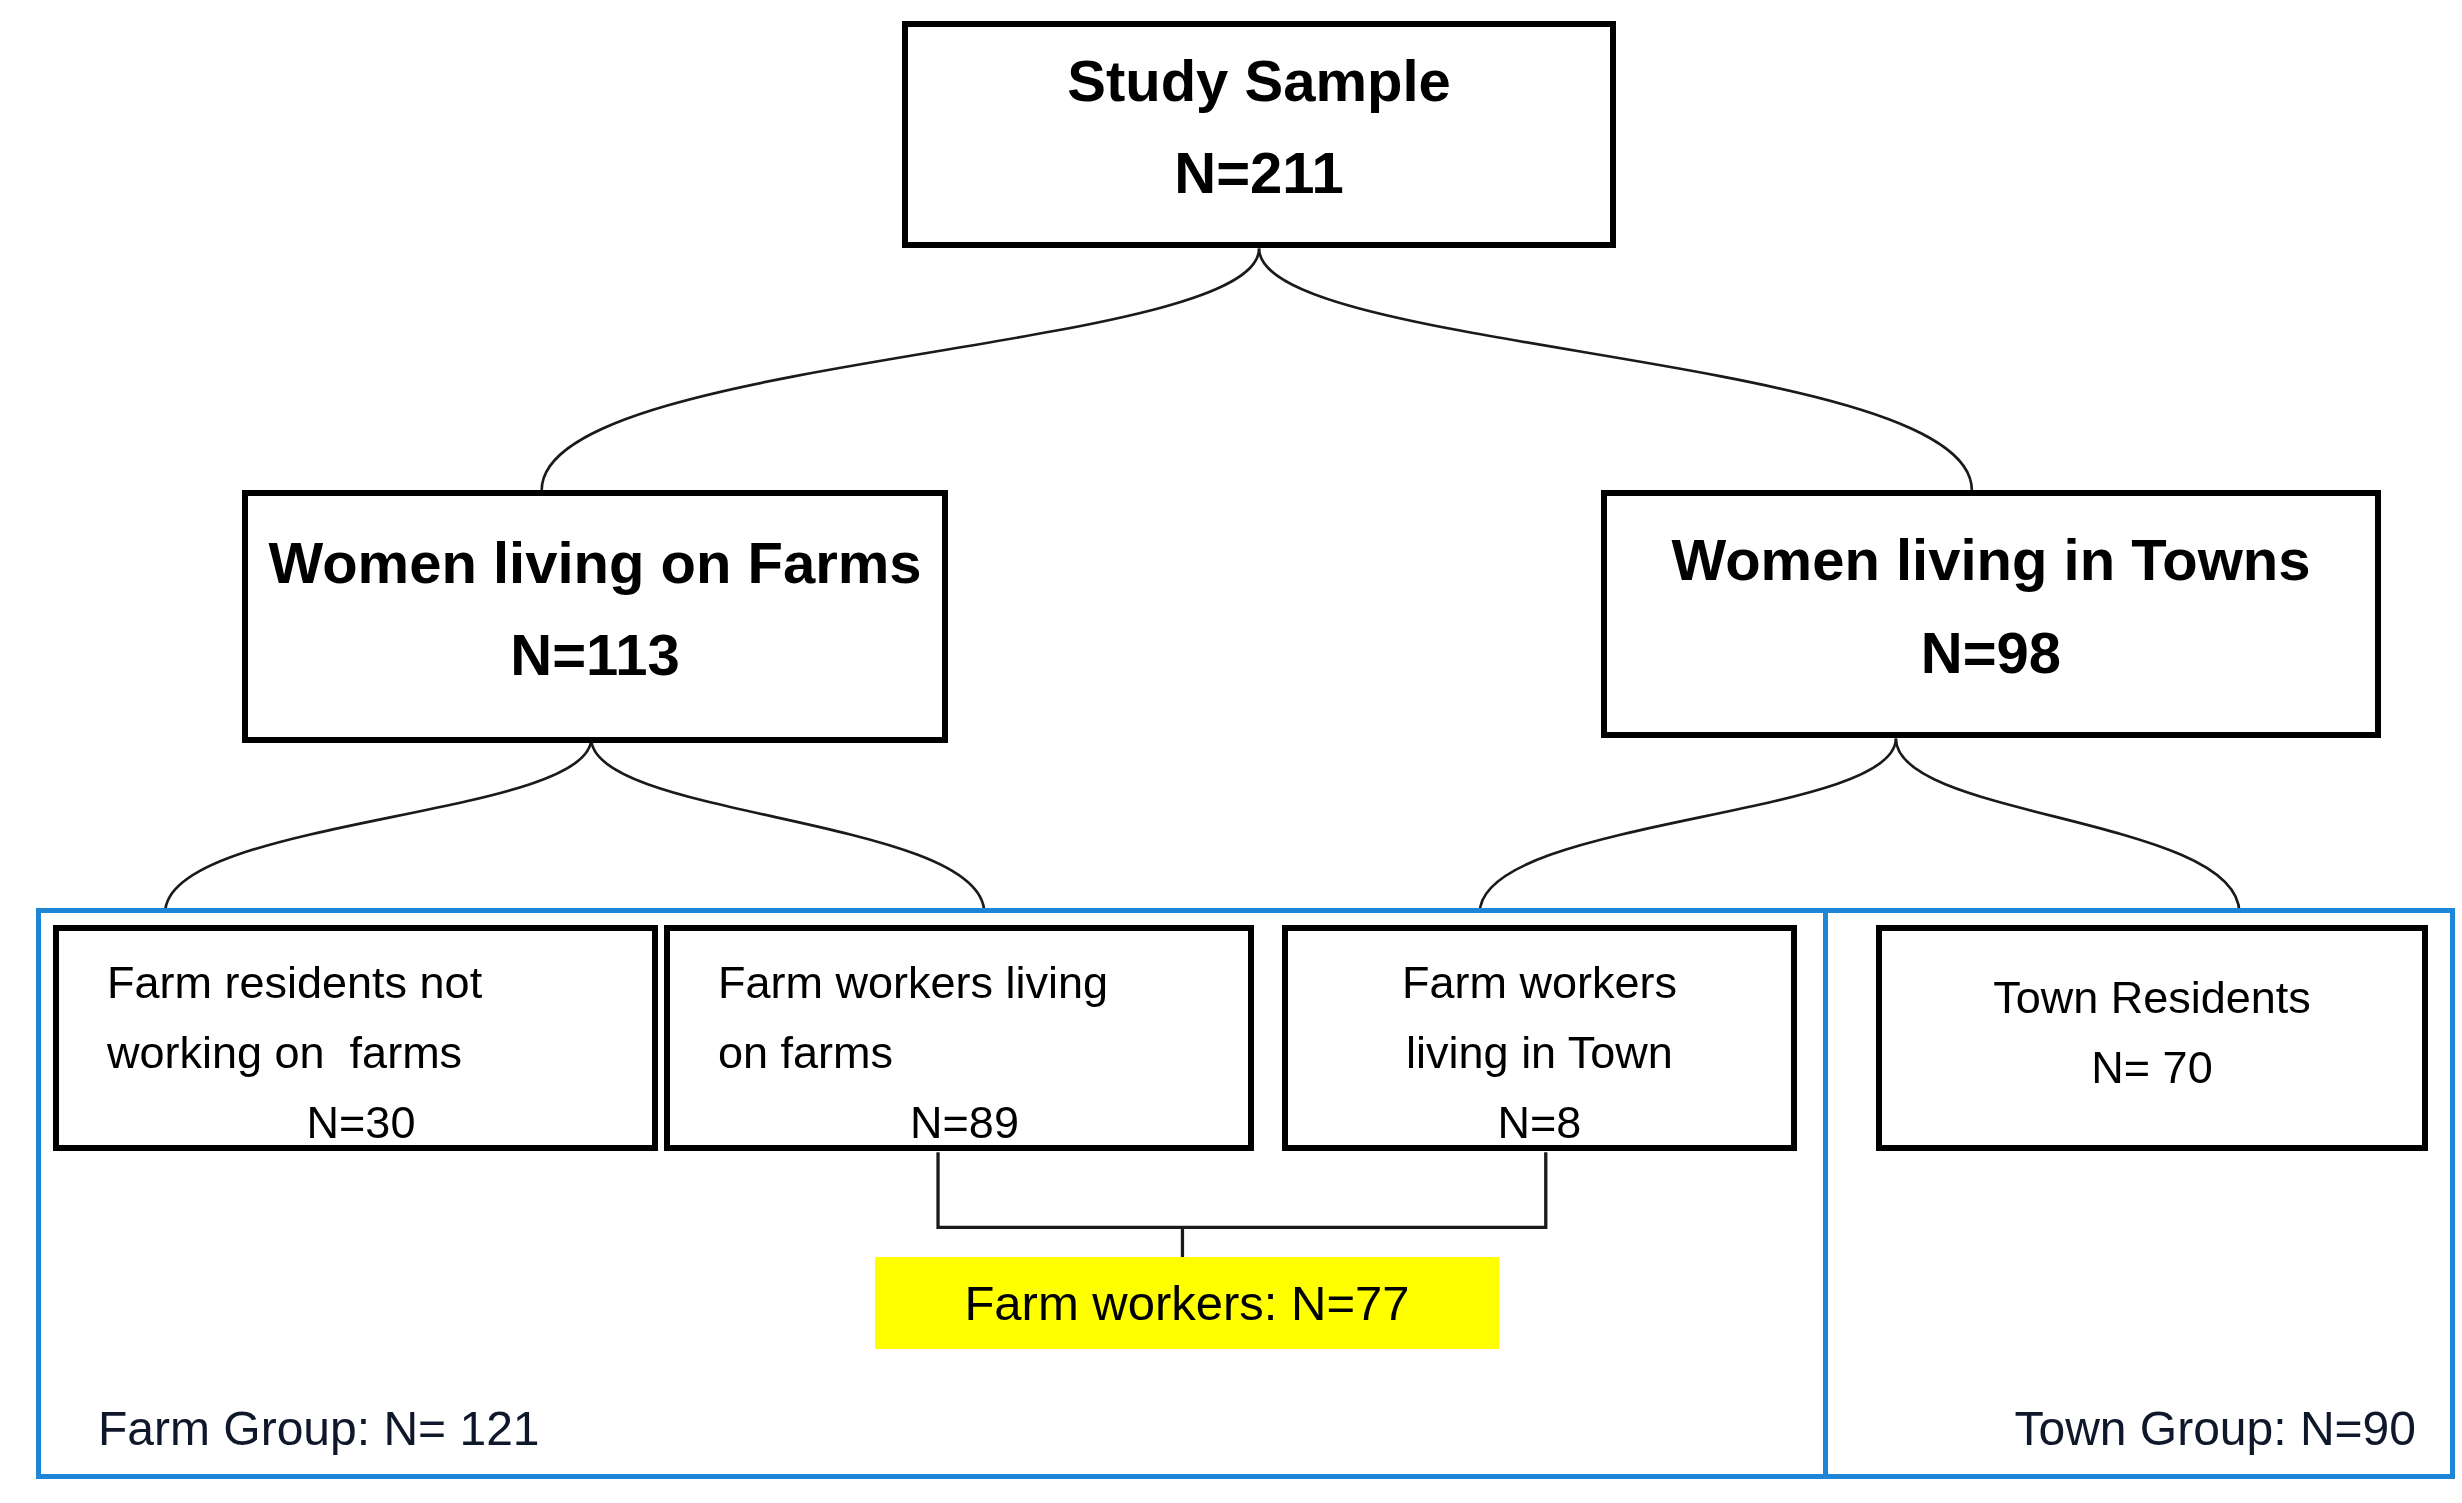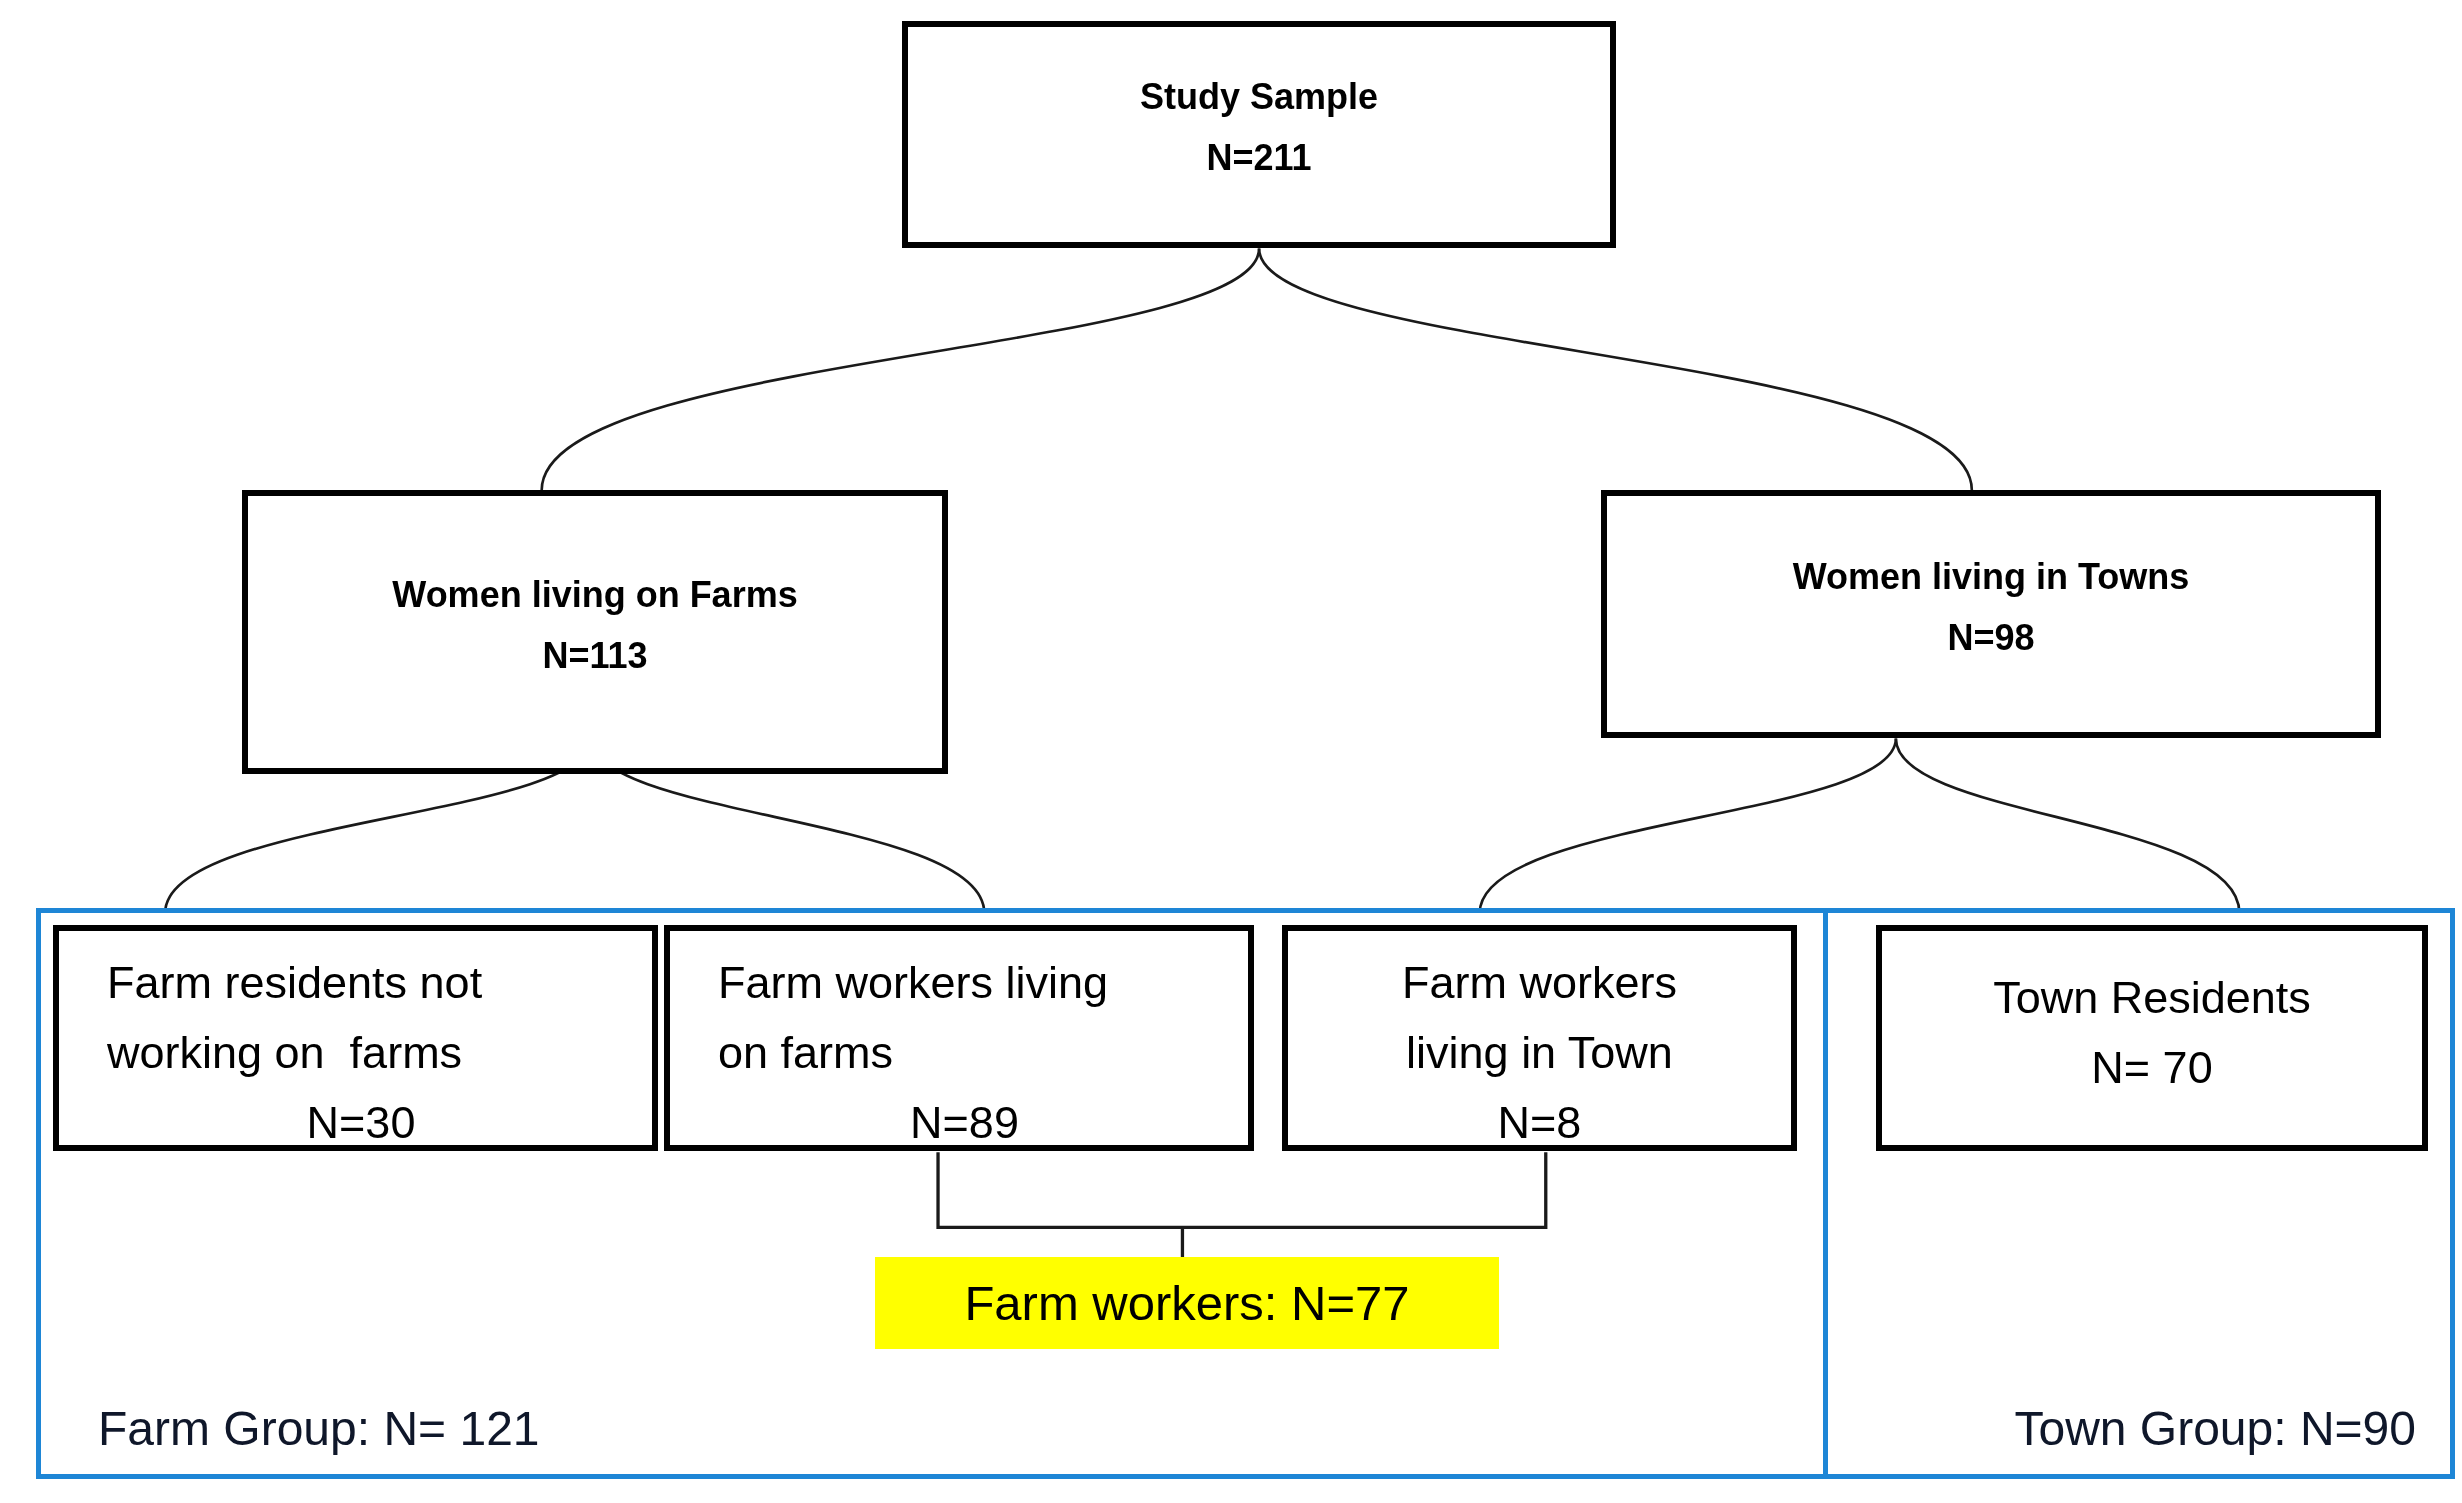--- a/index.html
+++ b/index.html
@@ -51,27 +51,27 @@
     display: flex;
     flex-direction: column;
     justify-content: center;
     align-items: center;
     color: #000000;
     text-align: center;
   }
   .node .line { white-space: pre; }
   .lvl12 {
     font-weight: bold;
-    font-size: 36px;
+    font-size: 58px;
     line-height: 1.42;
     padding-bottom: 14.5px;
     gap: 10px;
   }
   #study-box { left: 902px; top: 21px;  width: 714px; height: 227px; border-width: 6.6px; }
-  #farm2-box { left: 242px;  top: 490px; width: 706px; height: 284px; border-width: 6.6px; }
+  #farm2-box { left: 242px;  top: 490px; width: 706px; height: 253px; border-width: 6.6px; }
   #town2-box { left: 1553px; top: 490px; width: 780px; height: 248px; border-width: 6.6px; margin-left: 48px; }
   .lvl3 {
     font-weight: normal;
     font-size: 45px;
     line-height: 1.55;
     justify-content: flex-start;
     padding-top: 17px;
   }
   #boxA { left: 53px;   top: 925px; width: 605px; height: 226px; }
   #boxB { left: 664px; top: 925px; width: 590px; height: 226px; }

